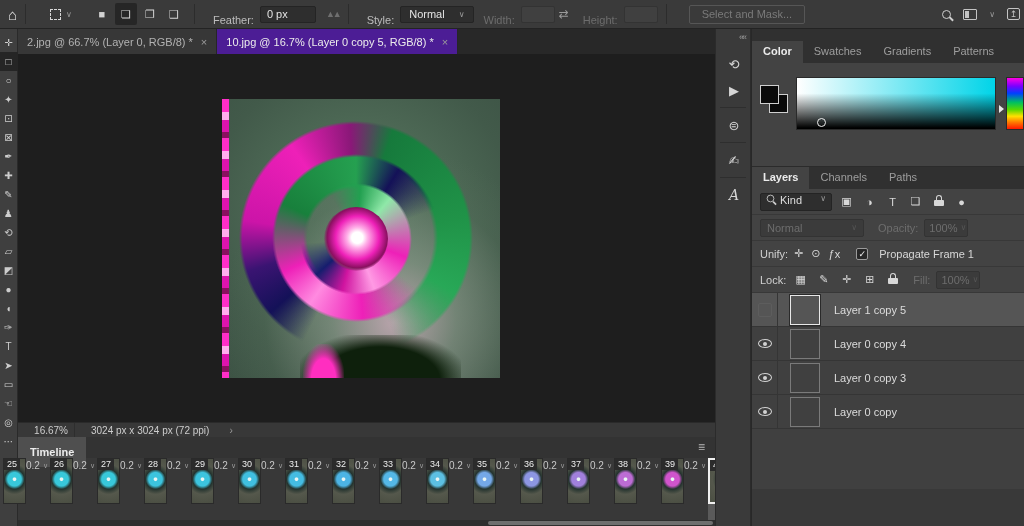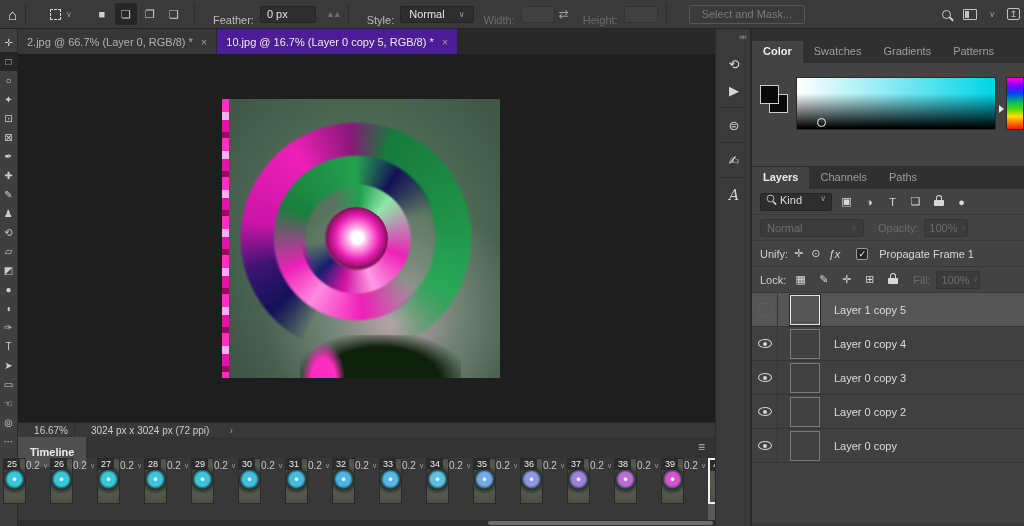--- a/index.html
+++ b/index.html
@@ -610,21 +610,21 @@
       <span class="smallbox">
         <span>100%</span>
         <span class="chev">∨</span>
       </span>
     </div>
 
     <div class="lrowbar">
       <span style="color:#d0d0d0">Unify:</span>
       <span class="unifyico">✛</span>
       <span class="unifyico">⊙</span>
-      <span class="unifyico" style="font-style:italic">ƒx</span>
+      <span class="unifyico" style="">ƒx</span>
       <span class="checkbox">✓</span>
       <span style="color:#d8d8d8">Propagate Frame 1</span>
     </div>
 
     <div class="lrowbar">
       <span style="color:#d0d0d0">Lock:</span>
       <span class="ficon">▦</span>
       <span class="ficon">✎</span>
       <span class="ficon">✛</span>
       <span class="ficon">⊞</span>
@@ -653,27 +653,20 @@
       </div>
 
       <div class="lrow">
         <span class="eyewell visible">
           <span class="eye"></span>
         </span>
         <span class="lthumb" style="--swirl: #38b4dc;"></span>
         <span class="lname">Layer 0 copy 3</span>
       </div>
 
-      <div class="lrow">
-        <span class="eyewell visible">
-          <span class="eye"></span>
-        </span>
-        <span class="lthumb" style="--swirl: #40bcd8;"></span>
-        <span class="lname">Layer 0 copy 2</span>
-      </div>
 
       <div class="lrow">
         <span class="eyewell visible">
           <span class="eye"></span>
         </span>
         <span class="lthumb" style="--swirl: #38b4dc;"></span>
         <span class="lname">Layer 0 copy</span>
       </div>
 
 

